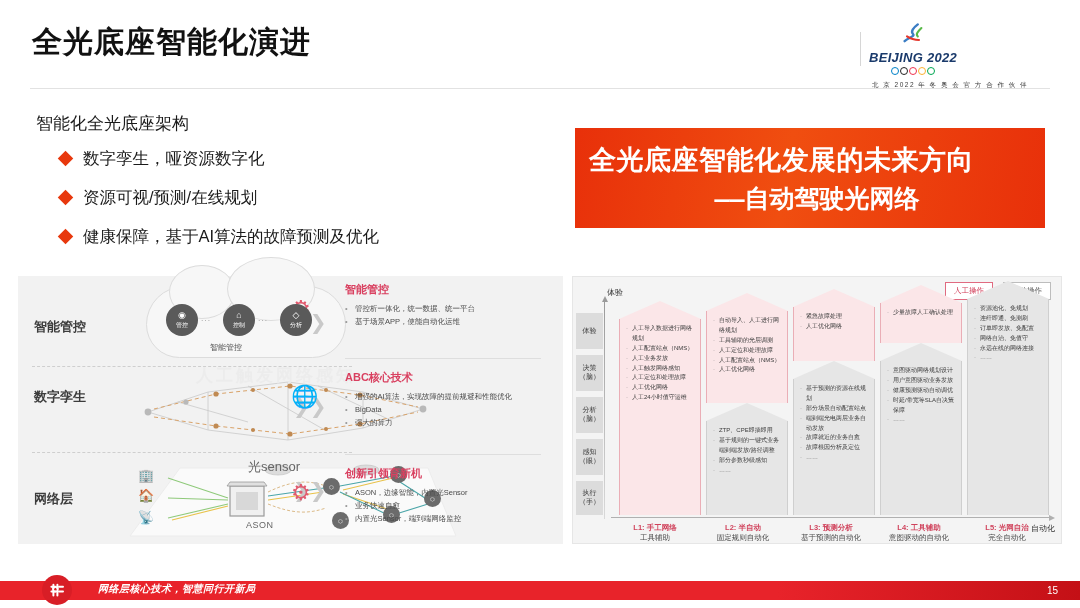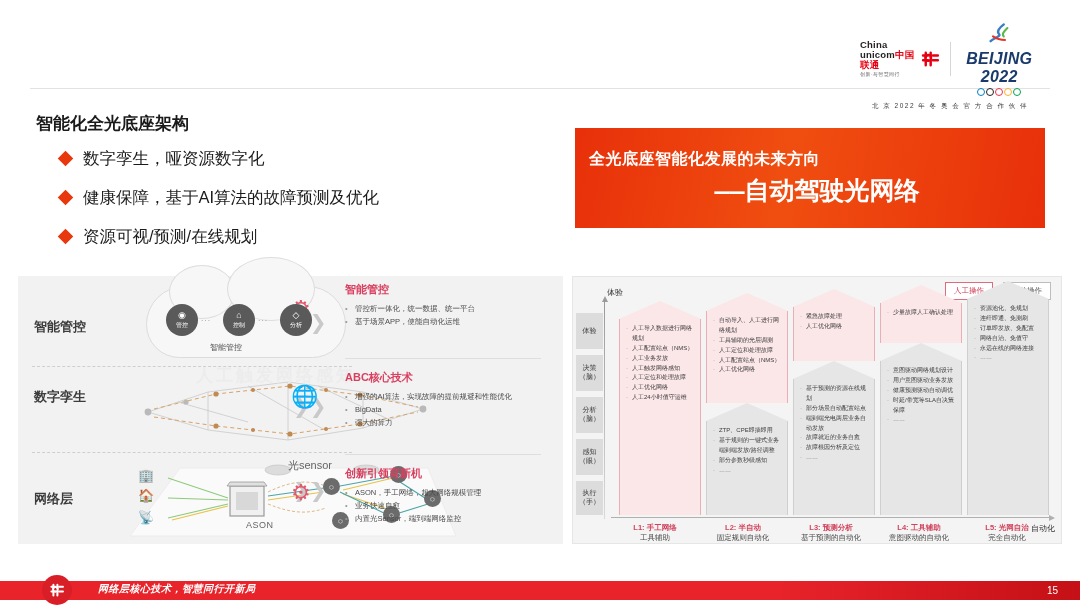--- a/index.html
+++ b/index.html
@@ -23,47 +23,47 @@
   .logo-block { position: absolute; right: 40px; top: 22px; width: 180px; }
   .logo-row { display: flex; align-items: center; gap: 8px; }
   .logo-unicom { display: flex; align-items: center; gap: 4px; }
   .unicom-text { line-height: 1.05; }
   .unicom-text .en1 { font-size: 9.5px; color: #231f20; font-weight: bold; letter-spacing: .2px;}
   .unicom-text .en2 { font-size: 9.5px; color: #231f20; font-weight: bold; letter-spacing: .2px;}
   .unicom-text .cn { font-size: 9.5px; color: #e60012; font-weight: bold; }
   .unicom-text .slogan { font-size: 5px; color: #6a6a6a; letter-spacing: .4px; margin-top:2px;}
   .logo-divider { width: 1px; height: 34px; background: #d6d6d6; }
   .logo-beijing { text-align: center; }
-  .bj-text { font-size: 16px; font-weight: bold; color: #1a3a6b; font-style: italic; letter-spacing: .3px; }
+  .bj-text { font-size: 13px; font-weight: bold; color: #1a3a6b; font-style: italic; letter-spacing: .3px; }
   .rings { display:flex; justify-content:center; gap:1px; margin-top:2px; }
   .ring { width: 8px; height: 8px; border-radius: 50%; border: 1.3px solid; }
   .partner-line {
     margin-top: 6px; text-align: center; font-size: 6.5px; color: #3a3a3a; letter-spacing: 1.5px;
   }
 
   
   .sec-head {
     position: absolute; left: 36px; top: 112px;
-    font-size: 17px; font-weight: bold; color: #1a1a1a;
+    font-size: 17px; font-weight: normal; color: #1a1a1a;
   }
   .bullets { position: absolute; left: 60px; top: 148px; }
   .bullet { display: flex; align-items: flex-start; gap: 12px; margin-bottom: 17px; }
   .diamond {
     width: 11px; height: 11px; background: #e8380d; transform: rotate(45deg);
     margin-top: 5px; flex: none;
   }
   .bullet-text { font-size: 16.5px; color: #1a1a1a; }
 
   
   .banner {
     position: absolute; left: 575px; top: 128px; width: 470px; height: 100px;
     background: linear-gradient(100deg, #e8300a 0%, #f04e10 45%, #e8300a 100%);
     display: flex; flex-direction: column; justify-content: center; padding-left: 14px;
   }
-  .banner-l1 { font-size: 16px; font-weight: bold; color: #fff; letter-spacing: .5px; }
+  .banner-l1 { font-size: 27px; font-weight: bold; color: #fff; letter-spacing: .5px; }
   .banner-l2 { font-size: 25px; font-weight: bold; color: #fff; text-align: center; margin-top: 4px; font-family: Liberation Mono, monospace; }
 
   
   .diagram-left {
     position: absolute; left: 18px; top: 276px; width: 545px; height: 268px;
     background: #f2f2f2;
   }
   .layer-label {
     position: absolute; font-size: 13px; font-weight: bold; color: #3c3c3c;
   }
@@ -90,21 +90,21 @@
   .dots-link { position: absolute; font-size: 7px; color: #999; z-index: 3; letter-spacing: 1px;}
 
   .twin-wrap { position: absolute; left: 120px; top: 98px; width: 300px; height: 70px; }
   .twin-ghost {
     position: absolute; left: 58px; top: -10px; font-size: 17px; color: #ececec;
     font-weight: bold; letter-spacing: 3px;
   }
 
   .netlayer { position: absolute; left: 110px; top: 186px; width: 330px; height: 76px; }
   .ason-label { position: absolute; left: 118px; top: 58px; font-size: 9px; color: #666; letter-spacing:.5px;}
-  .sensor-label { position: absolute; left: 120px; top: -4px; font-size: 11px; color: #666; margin-left: 40px; }
+  .sensor-label { position: absolute; left: 120px; top: -4px; font-size: 13px; color: #666; }
   .tiny-node {
     position: absolute; width: 17px; height: 17px; border-radius: 50%;
     background: #6b6b6b; color: #fff; font-size: 5px;
     display:flex; align-items:center; justify-content:center;
   }
   .home-icon { position:absolute; font-size: 13px; color: #8a8a8a; }
 
   
   .mid-col { position: absolute; left: 345px; top: 282px; width: 215px; }
   .chev { position: absolute; color: #c9c9c9; font-size: 20px; }
@@ -187,40 +187,25 @@
     position: absolute; left: 98px; bottom: 12px; font-size: 10px; color: #fff;
     font-weight: bold; font-style: italic; letter-spacing: .5px;
   }
   .page-num { position: absolute; right: 22px; bottom: 12px; font-size: 10px; color: #fff; }
 </style>
 </head>
 <body>
 
 <div class="slide">
 
+  <div class="slide-title">全光底座智能化演进</div>
   <div class="title-rule"></div>
 
   <div class="logo-block">
     <div class="logo-row">
-      <div class="logo-unicom">
-        <div class="unicom-text">
-          <div class="en1">China</div>
-          <div class="en2"><span>unicom</span><span class="cn">中国联通</span></div>
-          <div class="slogan">创新·与智慧同行</div>
-        </div>
-        <svg width="30" height="30" viewBox="0 0 100 100">
-          <g fill="none" stroke="#e60012" stroke-width="11" stroke-linecap="round">
-            <path d="M30 22 L30 44 M52 22 L52 44"></path>
-            <path d="M30 56 L30 78 M52 56 L52 78"></path>
-            <path d="M18 34 L40 34 M18 56 L40 56"></path>
-            <path d="M62 34 L84 34 M62 56 L84 56"></path>
-          </g>
-          <circle cx="41" cy="45" r="13" fill="none" stroke="#e60012" stroke-width="10"></circle>
-        </svg>
-      </div>
       <div class="logo-divider"></div>
       <div class="logo-beijing">
         <svg width="36" height="24" viewBox="0 0 60 40">
           <path d="M38 4 C30 10 26 16 30 20 C34 24 22 26 16 32" stroke="#3b7dc4" stroke-width="4" fill="none" stroke-linecap="round"></path>
           <path d="M44 10 C38 16 34 20 38 24" stroke="#59b948" stroke-width="3.5" fill="none" stroke-linecap="round"></path>
           <path d="M20 24 C26 28 32 30 40 30" stroke="#e5352b" stroke-width="3.5" fill="none" stroke-linecap="round"></path>
         </svg>
         <div class="bj-text">BEIJING 2022</div>
         <div class="rings">
           <span class="ring" style="border-color:#0081c8"></span>
@@ -235,25 +220,25 @@
   </div>
 
   <div class="sec-head">智能化全光底座架构</div>
   <div class="bullets">
     <div class="bullet">
       <span class="diamond"></span>
       <span class="bullet-text">数字孪生，哑资源数字化</span>
     </div>
     <div class="bullet">
       <span class="diamond"></span>
-      <span class="bullet-text">健康保障，基于AI算法的故障预测及优化</span>
+      <span class="bullet-text">资源可视/预测/在线规划</span>
     </div>
     <div class="bullet">
       <span class="diamond"></span>
-      <span class="bullet-text">资源可视/预测/在线规划</span>
+      <span class="bullet-text">健康保障，基于AI算法的故障预测及优化</span>
     </div>
   </div>
 
   <div class="banner">
     <div class="banner-l1">全光底座智能化发展的未来方向</div>
     <div class="banner-l2">——自动驾驶光网络</div>
   </div>
 
   <div class="diagram-left">
     <div class="layer-label" style="left:16px; top:42px;">智能管控</div>
@@ -368,21 +353,21 @@
       <div class="mid-title">ABC核心技术</div>
       <div class="mid-li">增强的AI算法，实现故障的提前规避和性能优化</div>
       <div class="mid-li">BigData</div>
       <div class="mid-li">强大的算力</div>
     </div>
     <div class="mid-rule" style="position:absolute; top:172px;"></div>
 
     <div class="mid-block" style="top:184px;">
       <span class="mid-icon">⚙</span>
       <div class="mid-title">创新引领育新机</div>
-      <div class="mid-li">ASON，手工网络，超大网络规模管理</div>
+      <div class="mid-li">ASON，边缘智能，内置光Sensor</div>
       <div class="mid-li">业务快速自愈</div>
       <div class="mid-li">内置光Sensor，端到端网络监控</div>
     </div>
   </div>
 
   <div class="panel-right">
     <div class="axis-y-label">体验</div>
     <div class="axis-y-line"></div>
     <div class="axis-x-line"></div>
     <div class="axis-x-label">自动化</div>

